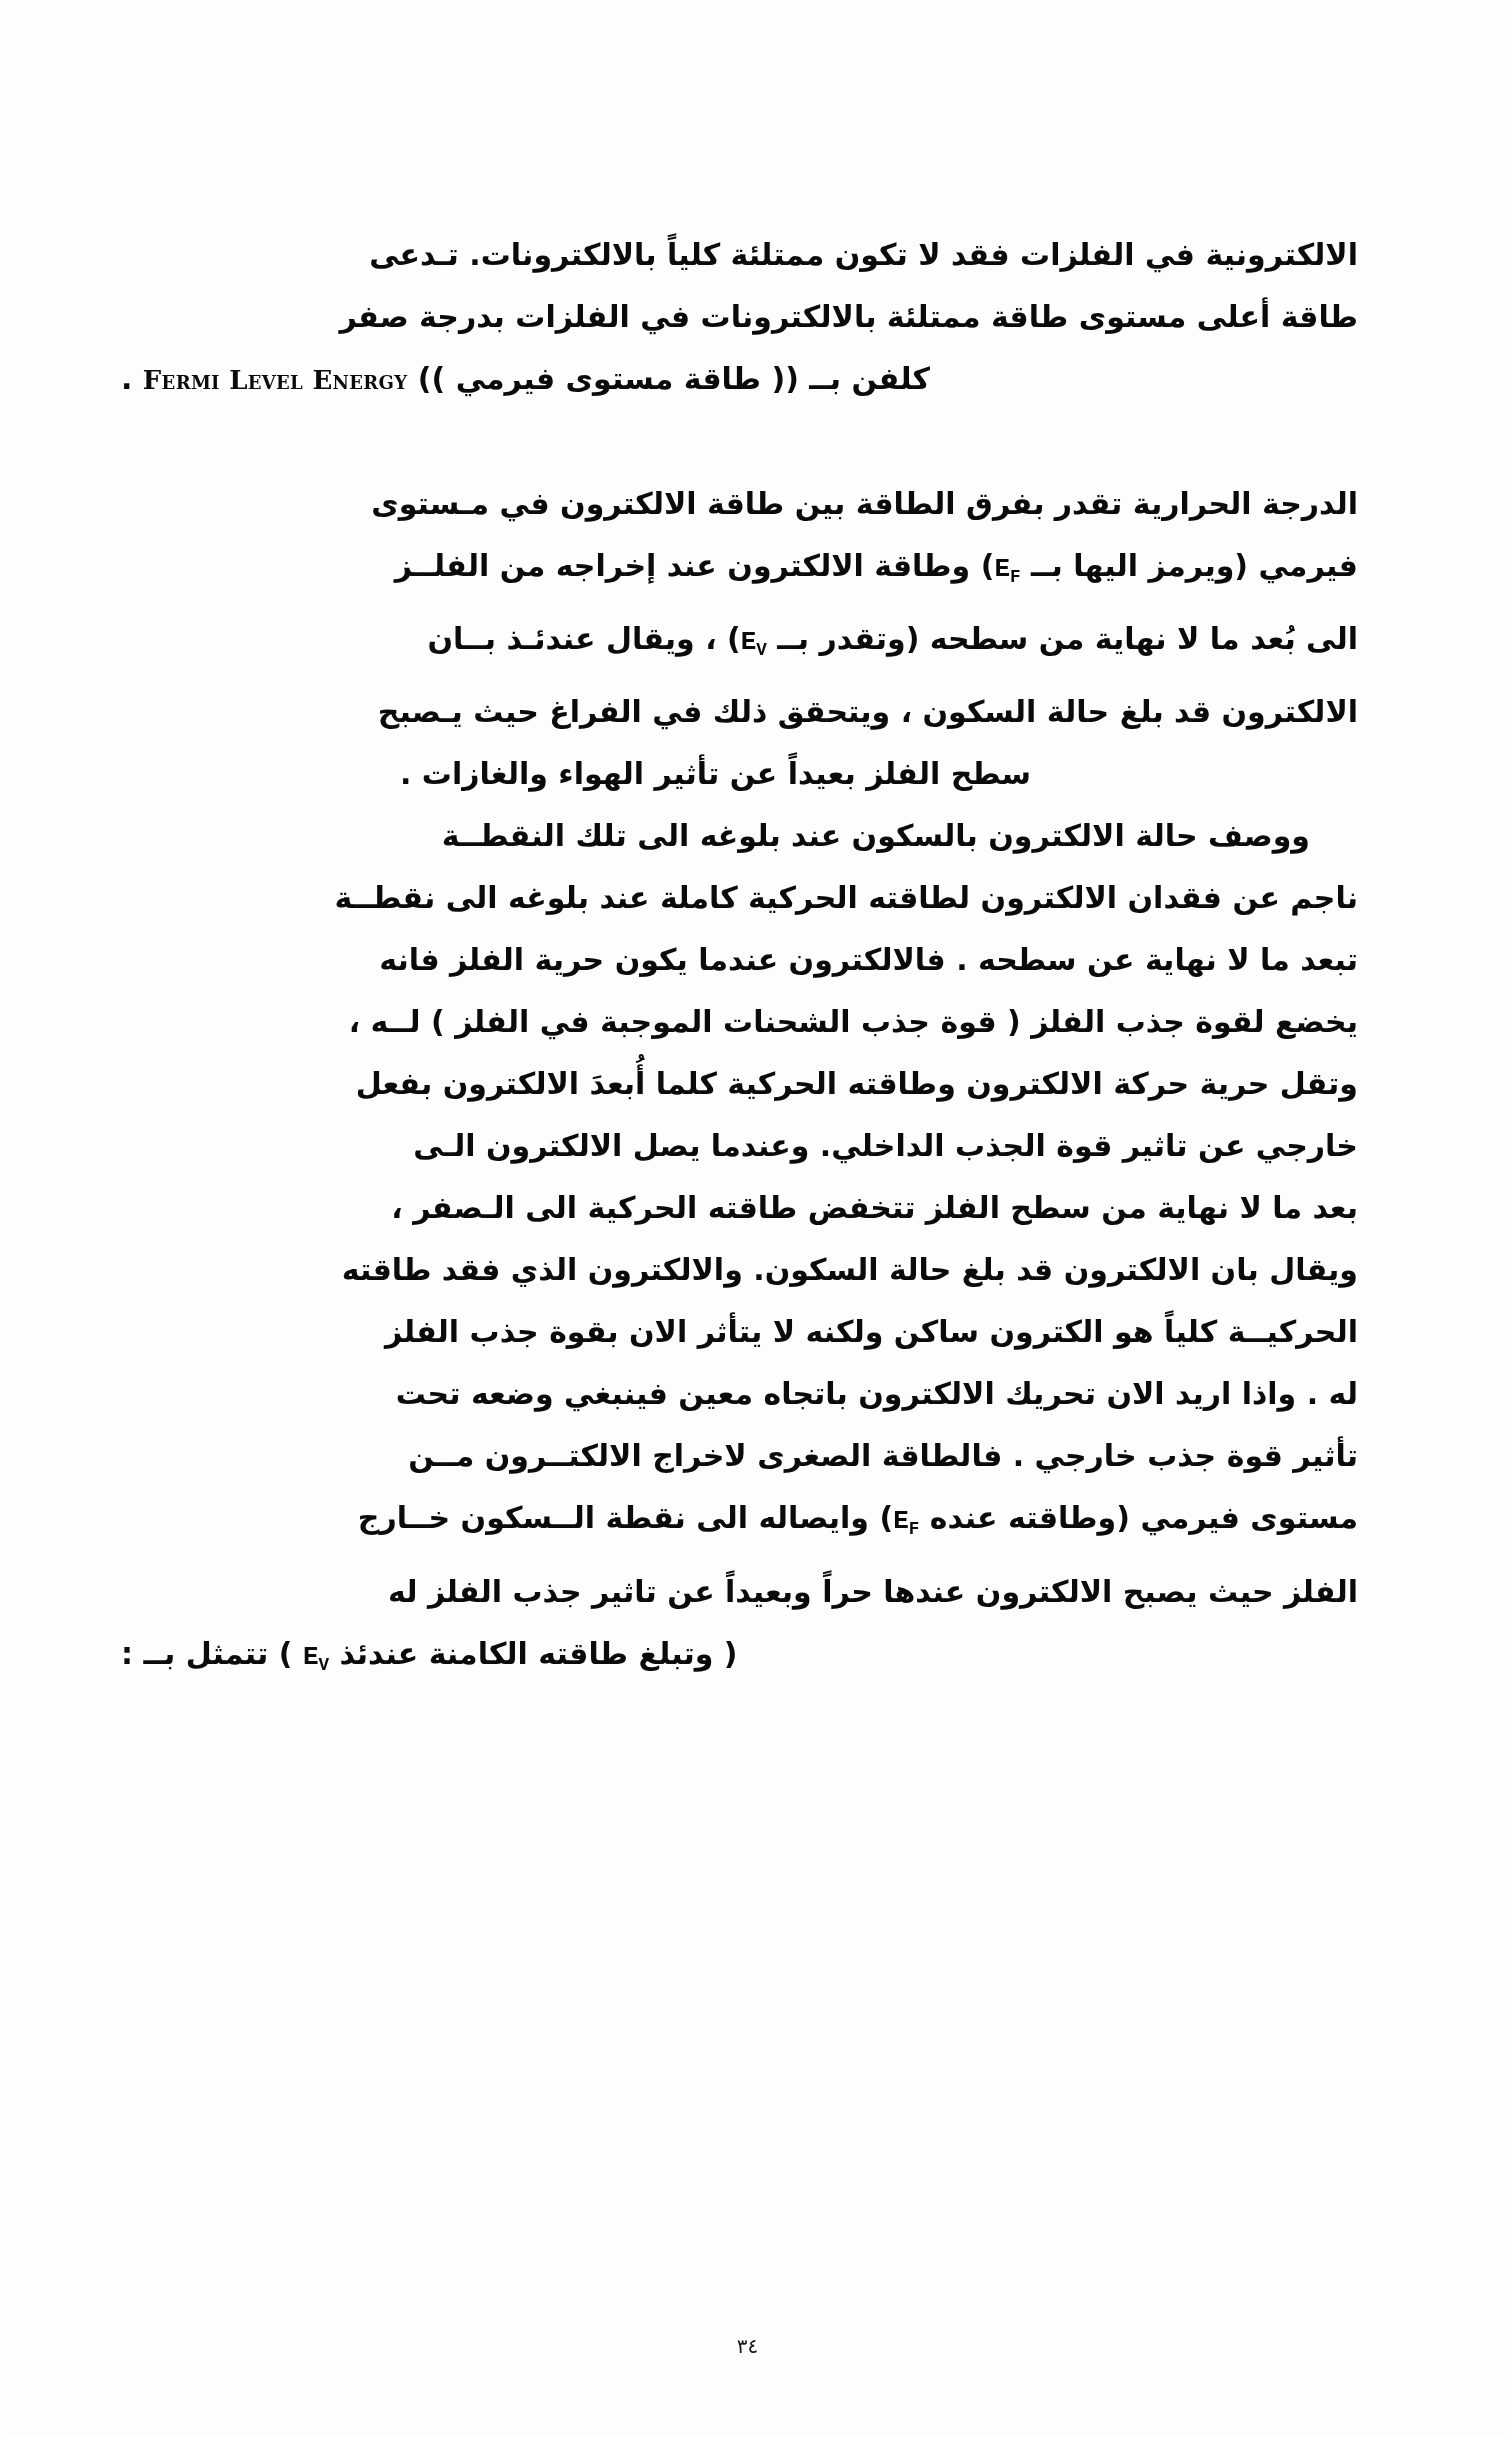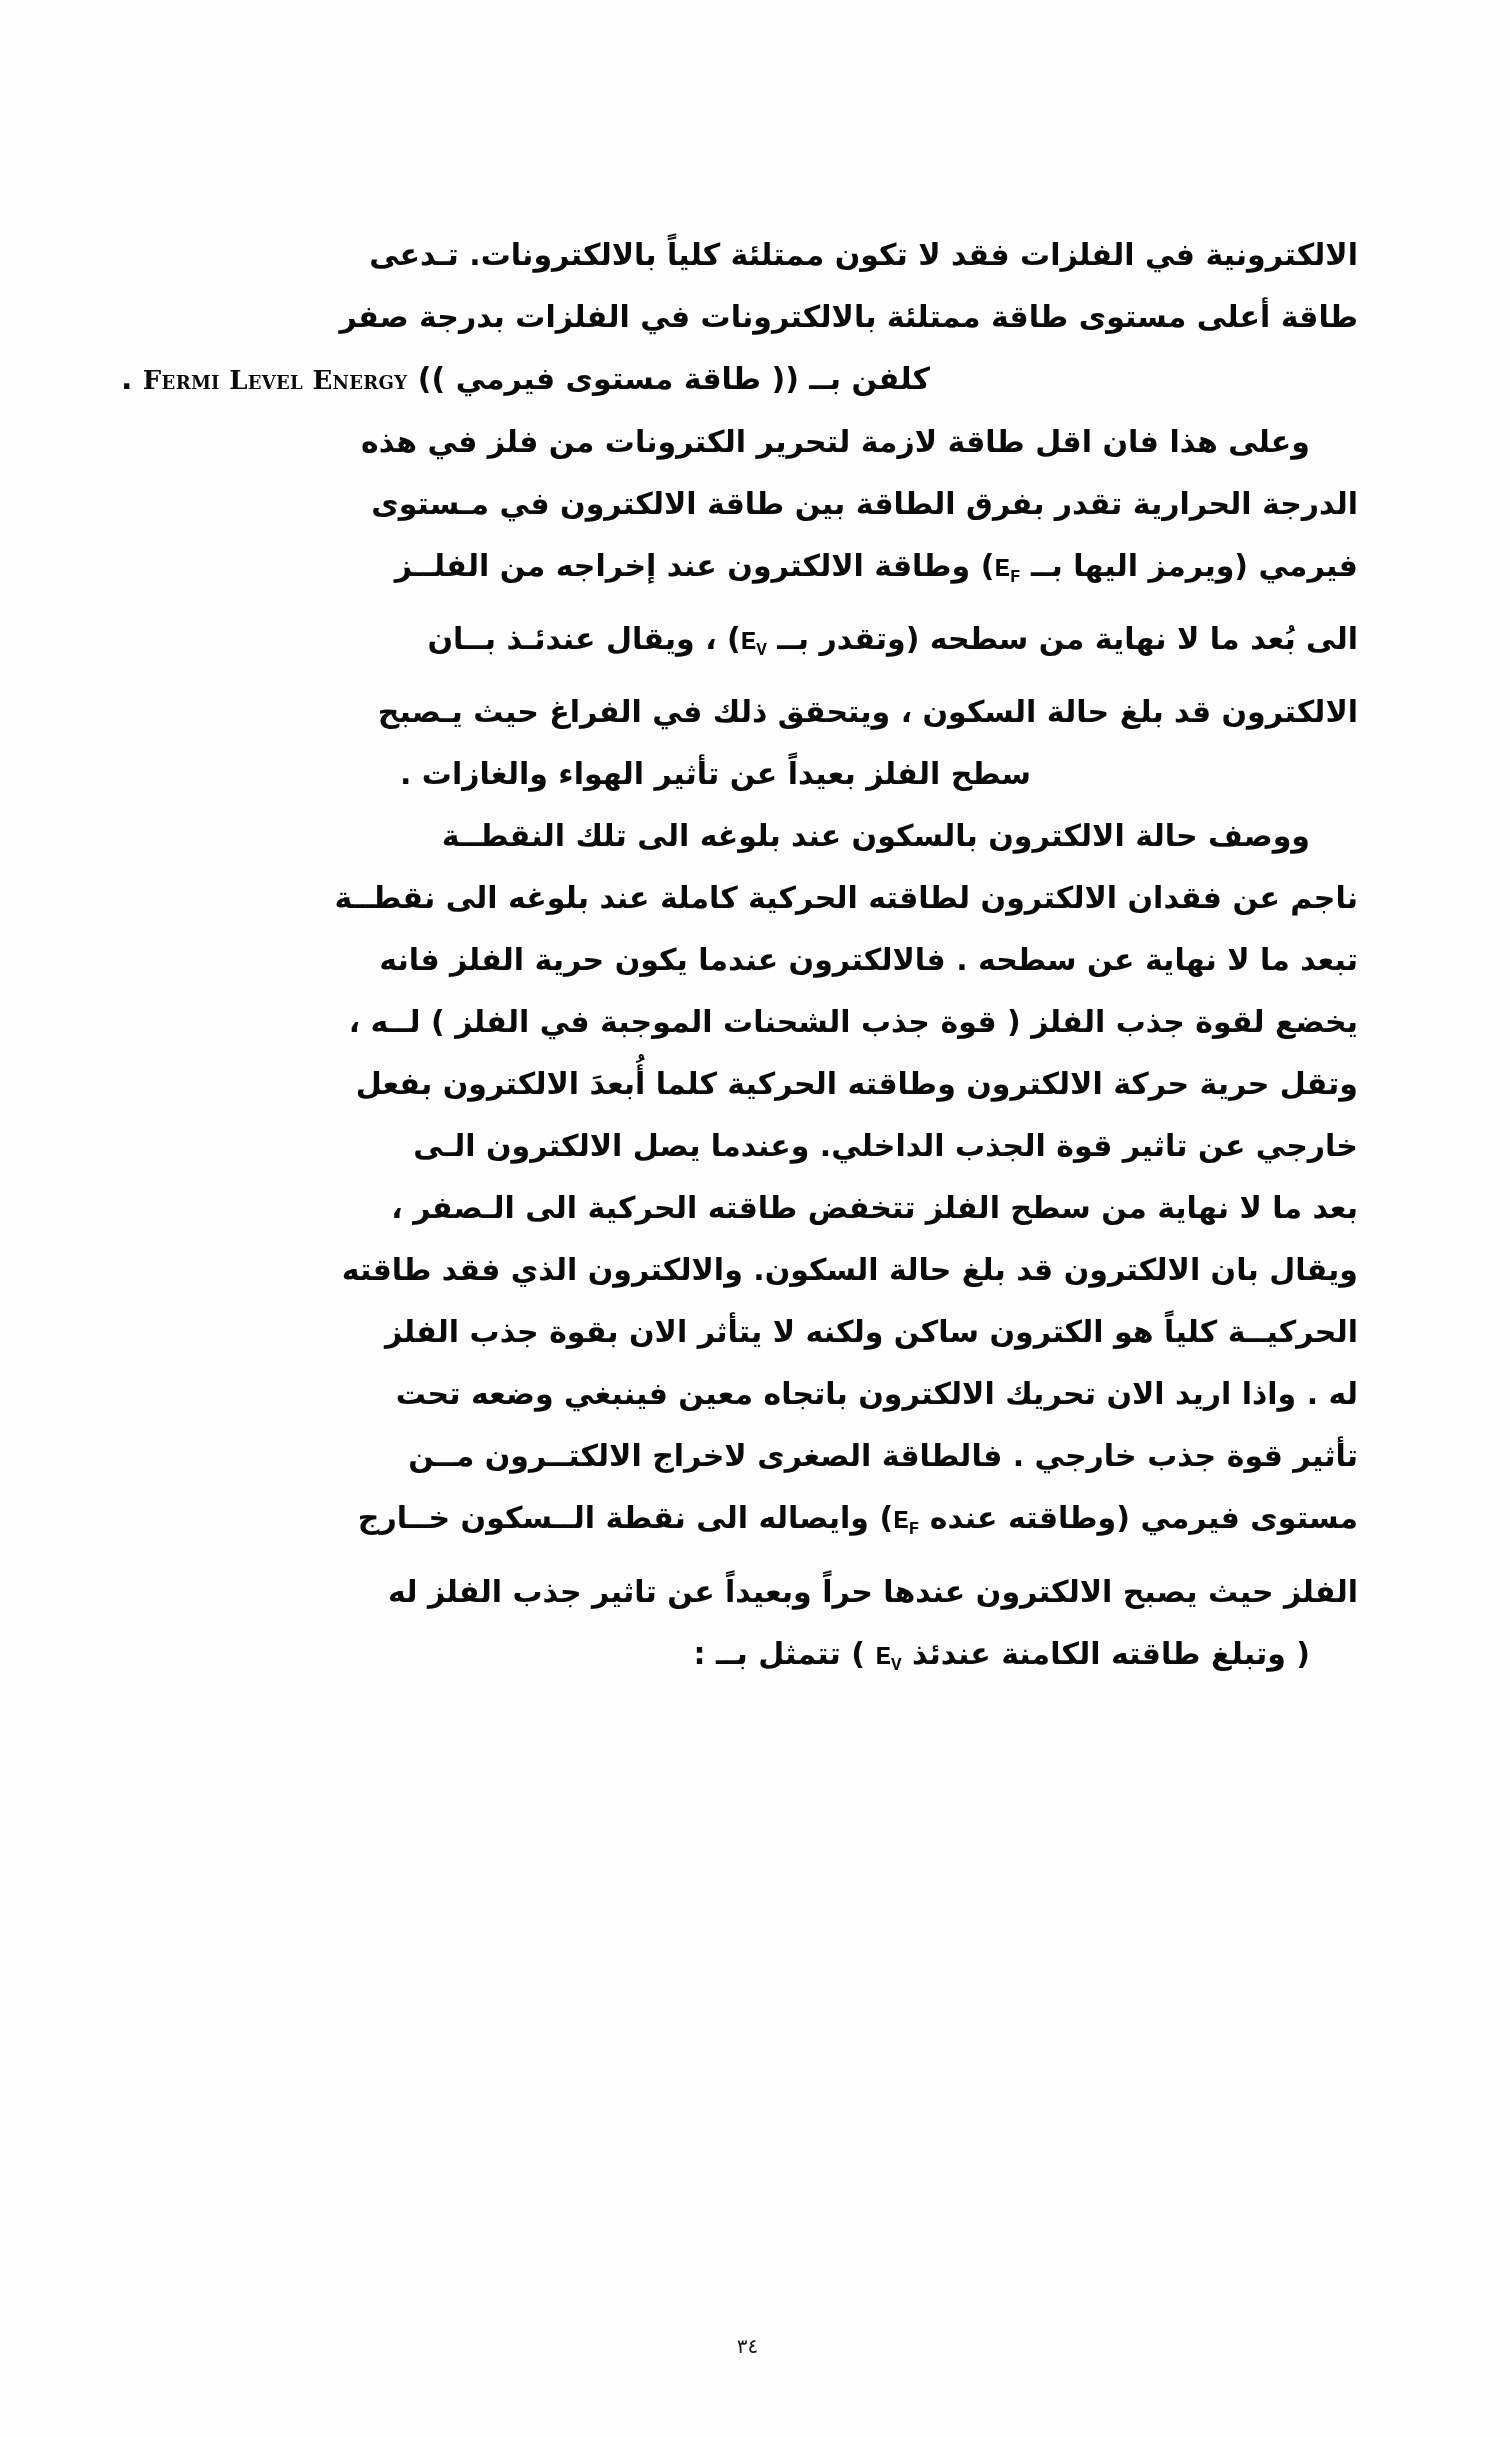--- a/index.html
+++ b/index.html
@@ -83,21 +83,21 @@
       <span>الالكترونية في الفلزات فقد لا تكون ممتلئة كلياً بالالكترونات. تـدعى</span><br>
       <span>طاقة أعلى مستوى طاقة ممتلئة بالالكترونات في الفلزات بدرجة صفر</span><br>
       <span class="center-line" style="display:block; text-align:left;">
         <span>كلفن بــ (( طاقة مستوى فيرمي ))</span>
         <span class="latin">Fermi Level Energy</span>
         <span>.</span>
       </span>
     </p>
 
     <p class="para-indent">
-      <span>وعلى هذا فان اقل طاقة لازمة لتحرير الكترونات من فلز في هذه</span><br>
+      <br>
       <span>الدرجة الحرارية تقدر بفرق الطاقة بين طاقة الالكترون في مـستوى</span><br>
       <span>فيرمي (ويرمز اليها بــ <span class="sub">E<sub>F</sub></span>) وطاقة الالكترون عند إخراجه من الفلــز</span><br>
       <span>الى بُعد ما لا نهاية من سطحه (وتقدر بــ <span class="sub">E<sub>V</sub></span>) ، ويقال عندئـذ بــان</span><br>
       <span>الالكترون قد بلغ حالة السكون ، ويتحقق ذلك في الفراغ حيث يـصبح</span><br>
       <span class="center-line" style="display:block; text-align:center;">سطح الفلز بعيداً عن تأثير الهواء والغازات .</span>
     </p>
 
     <p class="para-indent">
       <span>ووصف حالة الالكترون بالسكون عند بلوغه الى تلك النقطــة</span><br>
       <span>ناجم عن فقدان الالكترون لطاقته الحركية كاملة عند بلوغه الى نقطــة</span><br>
@@ -105,21 +105,21 @@
       <span>يخضع لقوة جذب الفلز ( قوة جذب الشحنات الموجبة في الفلز ) لــه ،</span><br>
       <span>وتقل حرية حركة الالكترون وطاقته الحركية كلما أُبعدَ الالكترون بفعل</span><br>
       <span>خارجي عن تاثير قوة الجذب الداخلي. وعندما يصل الالكترون الـى</span><br>
       <span>بعد ما لا نهاية من سطح الفلز تتخفض طاقته الحركية الى الـصفر ،</span><br>
       <span>ويقال بان الالكترون قد بلغ حالة السكون. والالكترون الذي فقد طاقته</span><br>
       <span>الحركيــة كلياً هو الكترون ساكن ولكنه لا يتأثر الان بقوة جذب الفلز</span><br>
       <span>له . واذا اريد الان تحريك الالكترون باتجاه معين فينبغي وضعه تحت</span><br>
       <span>تأثير قوة جذب خارجي . فالطاقة الصغرى لاخراج الالكتــرون مــن</span><br>
       <span>مستوى فيرمي (وطاقته عنده <span class="sub">E<sub>F</sub></span>) وايصاله الى نقطة الــسكون خــارج</span><br>
       <span>الفلز حيث يصبح الالكترون عندها حراً وبعيداً عن تاثير جذب الفلز له</span><br>
-      <span class="center-line" style="display:block; text-align:right;">( وتبلغ طاقته الكامنة عندئذ <span class="sub">E<sub>V</sub></span> ) تتمثل بــ :</span>
+      <span class="center-line" style="display:block; text-align:left;">( وتبلغ طاقته الكامنة عندئذ <span class="sub">E<sub>V</sub></span> ) تتمثل بــ :</span>
     </p>
 
   </div>
 
   <div class="page-number">٣٤</div>
 
 </div>
 
 
 </body></html>

